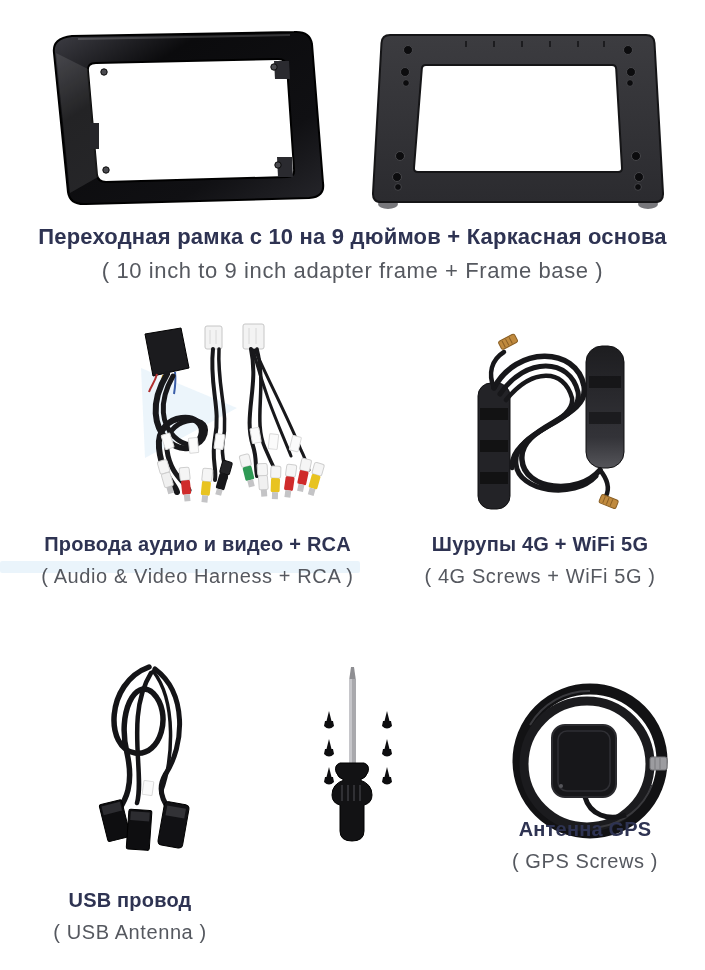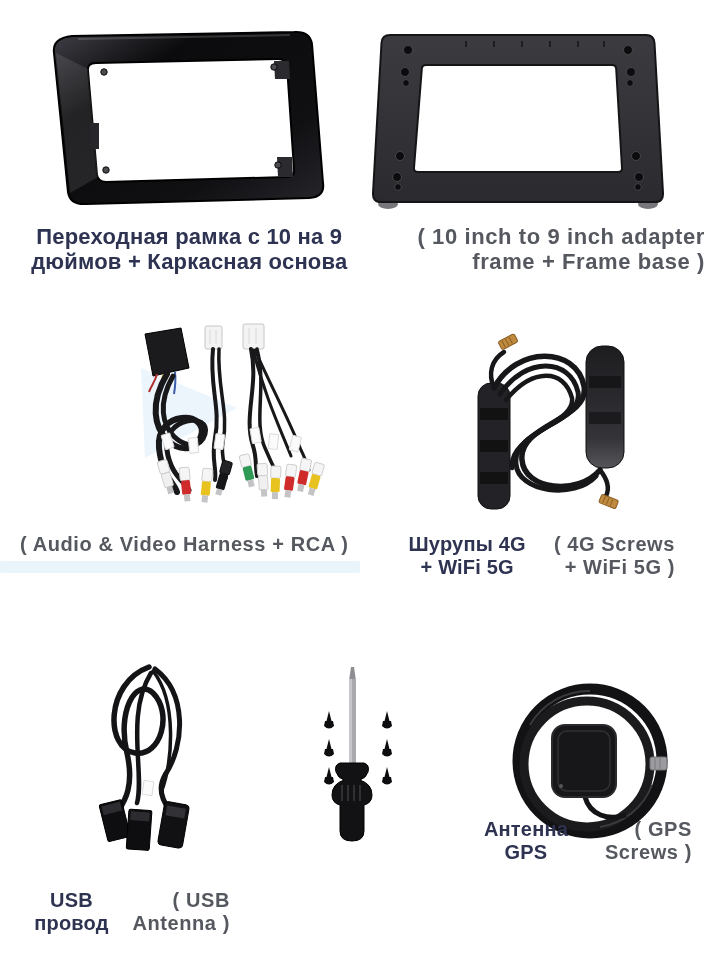--- a/index.html
+++ b/index.html
@@ -7,28 +7,28 @@
     width:705px;height:970px;position:relative;overflow:hidden;
     font-family:"Liberation Sans", sans-serif;
     -webkit-font-smoothing:antialiased;
   }
   .abs{position:absolute;}
   .caption-ru{
     color:#2e3352;font-weight:700;text-align:center;
     letter-spacing:.2px;line-height:1.15;
   }
   .caption-en{
-    color:#55585f;font-weight:700;text-align:right;
+    color:#55585f;font-weight:400;text-align:right;
     letter-spacing:.6px;line-height:1.15;
   }
   .cap-lg-ru{font-size:22px;}
   .cap-lg-en{font-size:22px;}
   .cap-sm-ru{font-size:20px;}
   .cap-sm-en{font-size:20px;}
-  .cap-col{display:flex;flex-direction:row;gap:9px;align-items:center;}
+  .cap-col{display:flex;flex-direction:column;gap:9px;align-items:center;}
   .watermark-band{
     background:#e3f0f9;opacity:.75;border-radius:2px;
   }
   svg{display:block;}
 </style>
 </head>
 <body>
 
 <svg class="abs" style="left:38px;top:27px;" width="294" height="183" viewBox="0 0 294 183">
   <defs>
@@ -227,20 +227,21 @@
       <line x1="4" y1="1" x2="4" y2="8" stroke="#8a5f24"></line>
       <line x1="8" y1="1" x2="8" y2="8" stroke="#8a5f24"></line>
       <line x1="12" y1="1" x2="12" y2="8" stroke="#8a5f24"></line>
     </g>
   </g>
 </svg>
 
 <div class="abs watermark-band" style="left:0;top:561px;width:360px;height:12px;"></div>
 
 <div class="abs cap-col" style="left:20px;top:533px;width:355px;">
+  <div class="caption-ru cap-sm-ru">Провода аудио и видео + RCA</div>
   <div class="caption-en cap-sm-en">( Audio &amp; Video Harness + RCA )</div>
 </div>
 
 <div class="abs cap-col" style="left:405px;top:533px;width:270px;">
   <div class="caption-ru cap-sm-ru">Шурупы 4G + WiFi 5G</div>
   <div class="caption-en cap-sm-en">( 4G Screws + WiFi 5G )</div>
 </div>
 
 <svg class="abs" style="left:65px;top:653px;" width="172" height="202" viewBox="0 0 172 202">
   <g fill="none" stroke="#141417" stroke-linecap="round">

